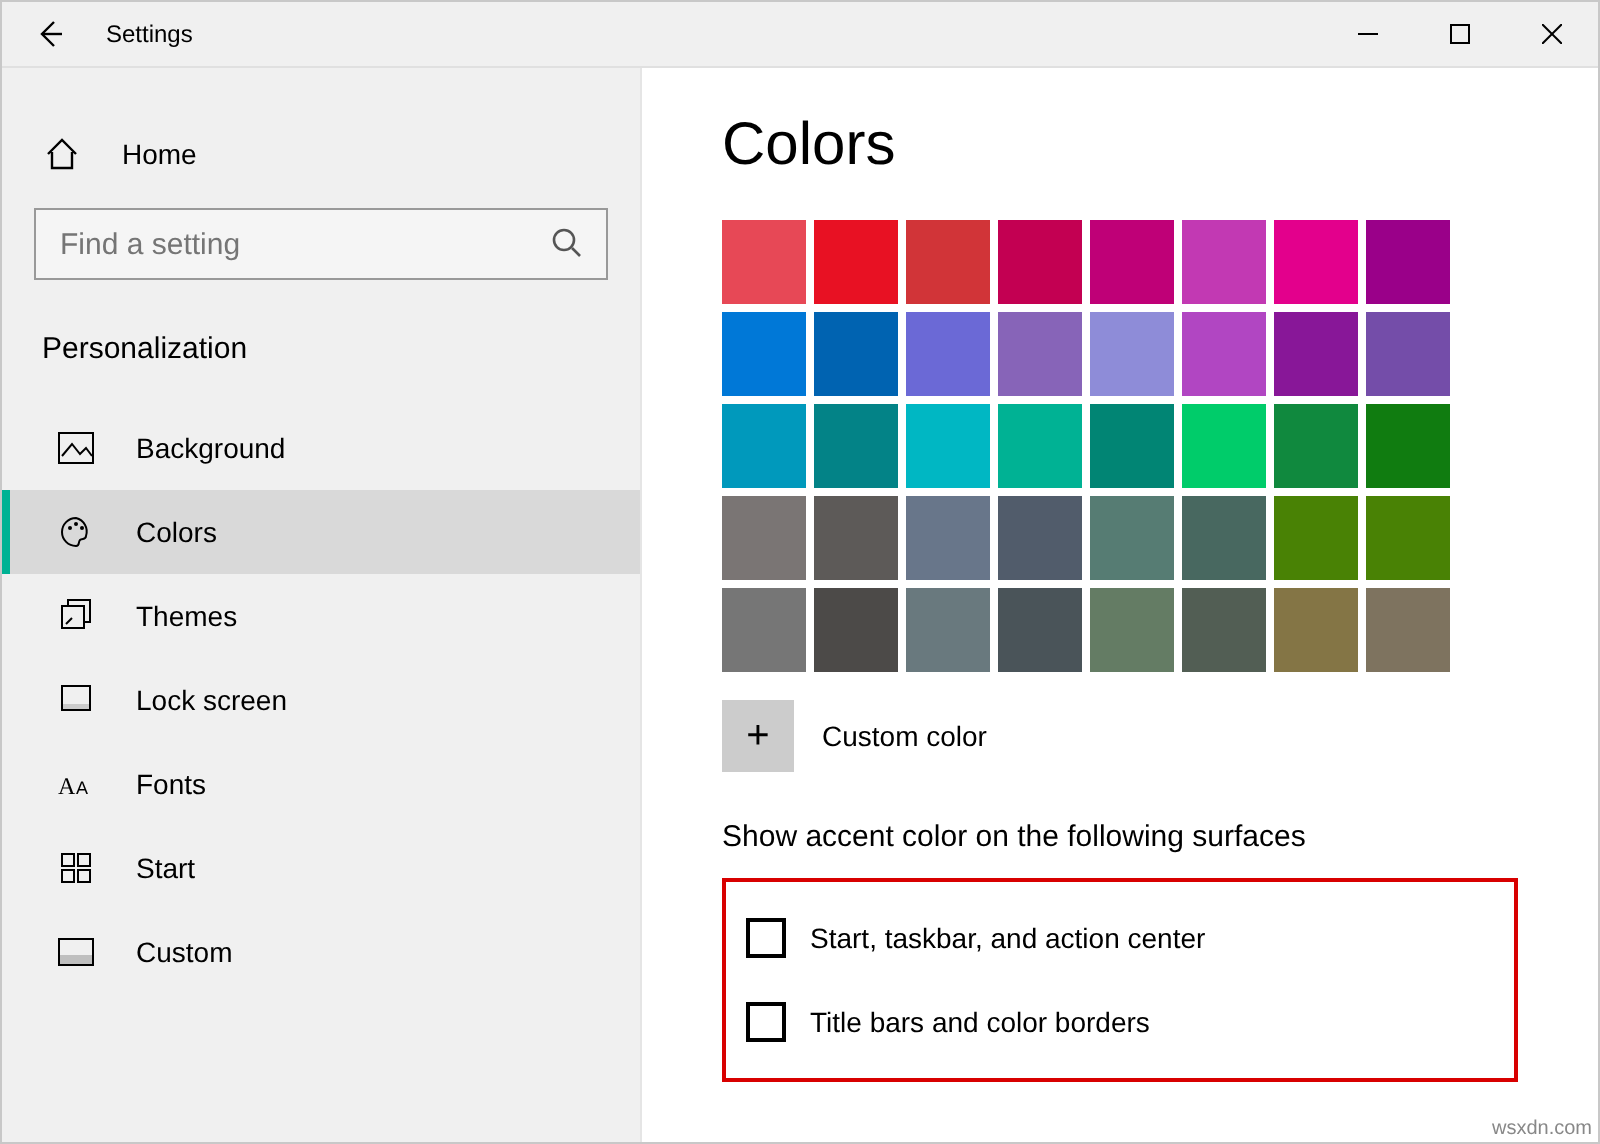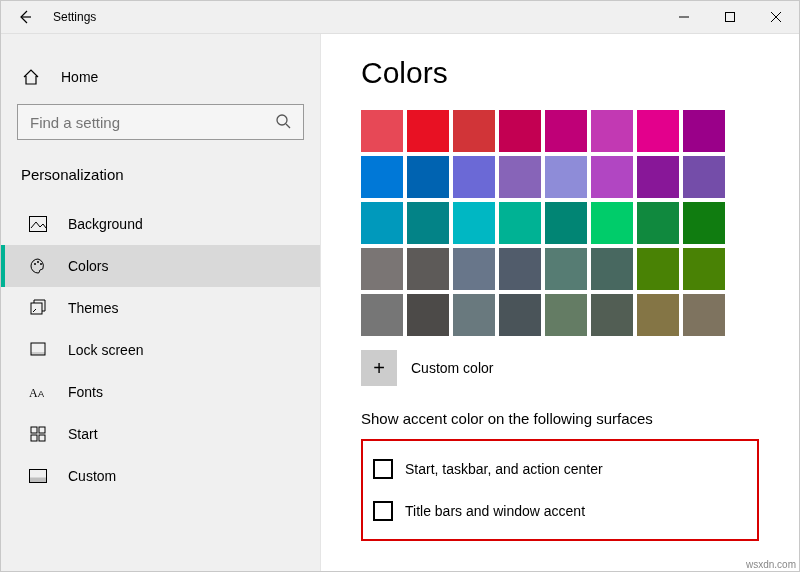--- a/index.html
+++ b/index.html
@@ -355,20 +355,20 @@
     <div class="surfaces-heading">Show accent color on the following surfaces</div>
 
     <div class="highlight-box">
       <div id="checkboxes">
           <div class="checkbox-row">
             <span class="cb"></span>
             <span>Start, taskbar, and action center</span>
           </div>
           <div class="checkbox-row">
             <span class="cb"></span>
-            <span>Title bars and window accent</span>
+            <span>Title bars and color borders</span>
           </div>
         </div>
     </div>
   </div>
 </div>
 
 <div class="watermark">wsxdn.com</div>
 
 </body></html>

